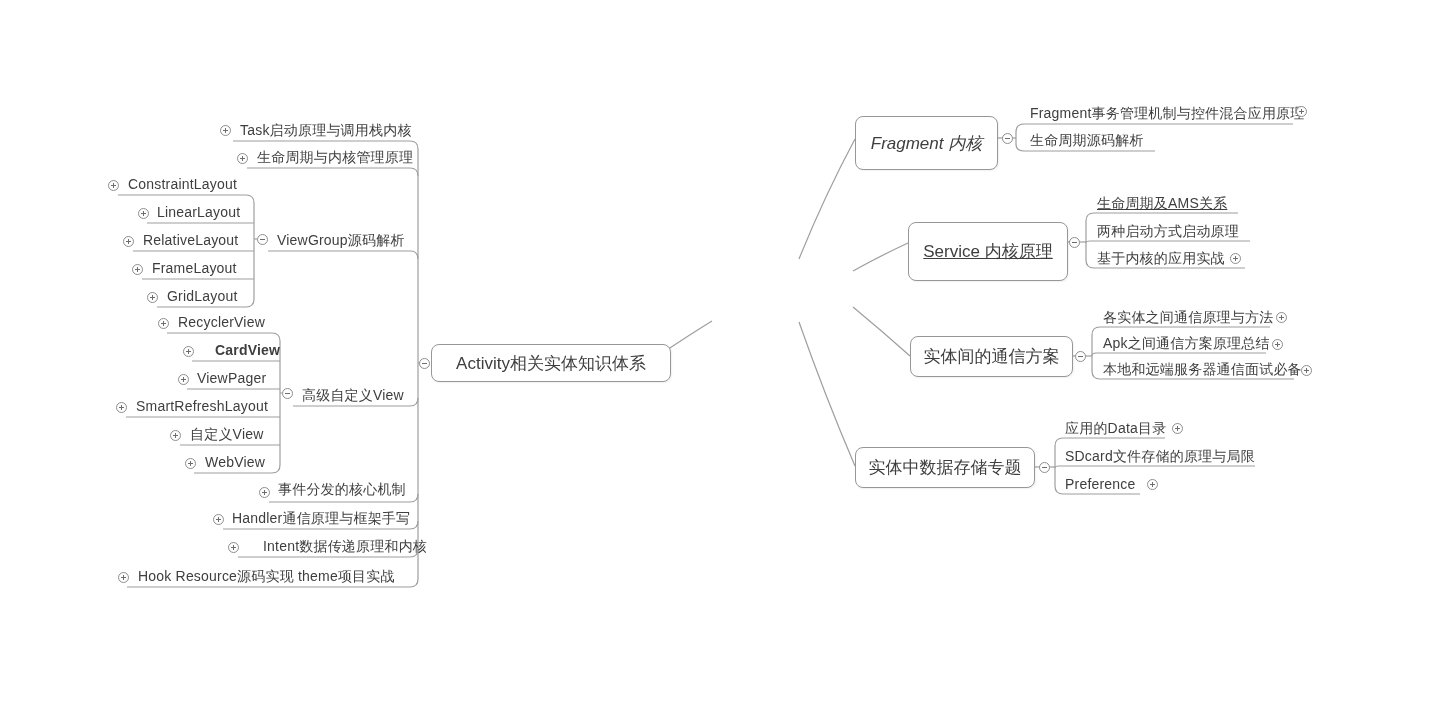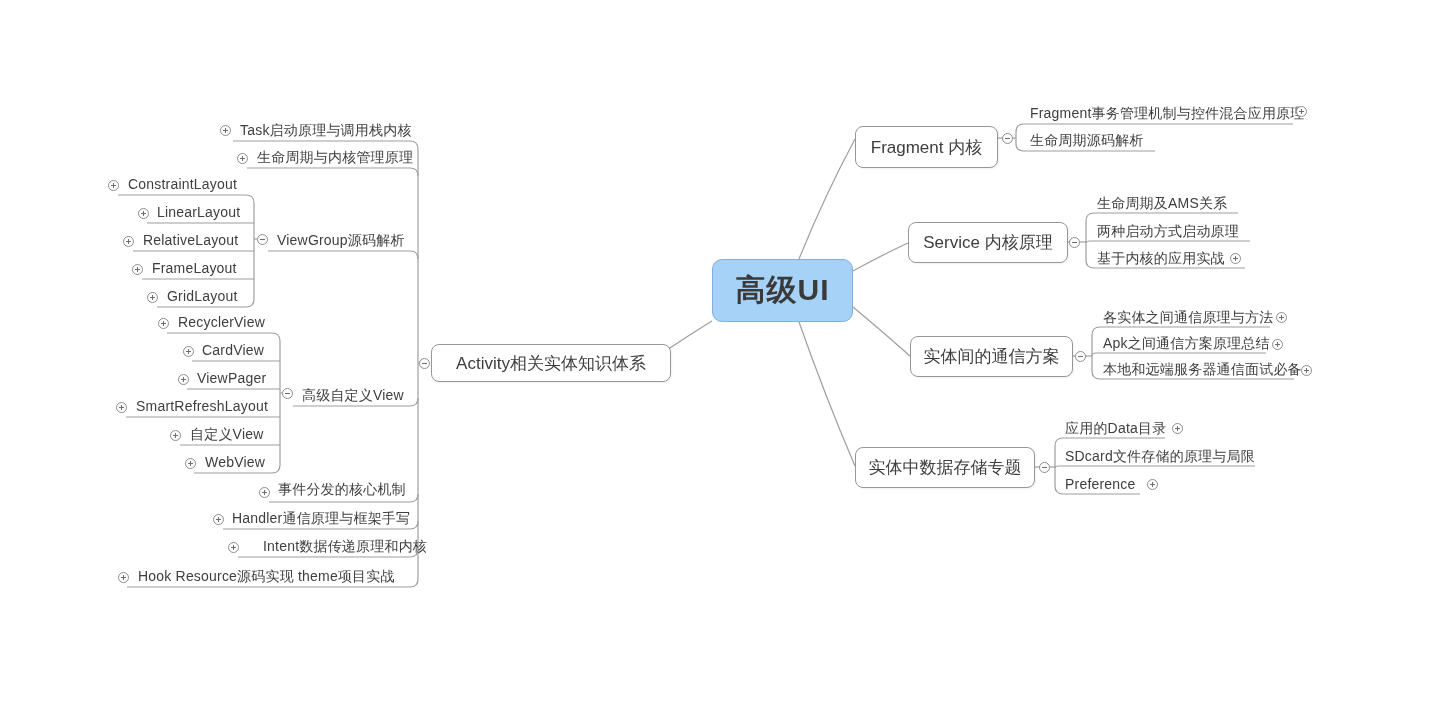--- a/index.html
+++ b/index.html
@@ -95,21 +95,20 @@
       <path d="M1245,268 L1094,268 Q1086,268 1086,260 L1086,242"></path>
       <path d="M1073,356 L1092,356"></path>
       <path d="M1270,327 L1100,327 Q1092,327 1092,335 L1092,356"></path>
       <path d="M1266,353 L1096,353 Q1092,353 1092,356"></path>
       <path d="M1294,379 L1100,379 Q1092,379 1092,371 L1092,356"></path>
       <path d="M1035,467 L1055,467"></path>
       <path d="M1165,438 L1063,438 Q1055,438 1055,446 L1055,467"></path>
       <path d="M1255,466 L1059,466 Q1055,466 1055,468"></path>
       <path d="M1140,494 L1063,494 Q1055,494 1055,486 L1055,467"></path>
     </svg>
-  <div id="root-topic" style="left: 712px; top: 259px; width: 141px; height: 63px; background: rgb(166, 210, 248); border-color: rgb(127, 176, 219); color: rgb(58, 58, 58);">高级UI</div>
   <div id="nodes">
       <div class="topic-box" style="left: 431px; top: 344px; width: 240px; height: 38px;">Activity相关实体知识体系</div>
       <span class="expicon minus" style="left: 418.5px; top: 357.5px;">
         <span class="h"></span>
       </span>
       <div class="leaf-label" style="left: 240px; top: 122px;">Task启动原理与调用栈内核</div>
       <span class="expicon plus" style="left: 219.5px; top: 124.5px;">
         <span class="h"></span>
         <span class="v"></span>
       </span>
@@ -149,21 +148,21 @@
       </span>
       <div class="leaf-label" style="left: 302px; top: 387px;">高级自定义View</div>
       <span class="expicon minus" style="left: 281.5px; top: 387.5px;">
         <span class="h"></span>
       </span>
       <div class="leaf-label" style="left: 178px; top: 314px;">RecyclerView</div>
       <span class="expicon plus" style="left: 157.5px; top: 317.5px;">
         <span class="h"></span>
         <span class="v"></span>
       </span>
-      <div class="leaf-label" style="left: 202px; top: 342px;">CardView</div>
+      <div class="leaf-label" style="left: 215px; top: 342px; font-weight: bold;">CardView</div>
       <span class="expicon plus" style="left: 182.5px; top: 345.5px;">
         <span class="h"></span>
         <span class="v"></span>
       </span>
       <div class="leaf-label" style="left: 197px; top: 370px;">ViewPager</div>
       <span class="expicon plus" style="left: 177.5px; top: 373.5px;">
         <span class="h"></span>
         <span class="v"></span>
       </span>
       <div class="leaf-label" style="left: 136px; top: 398px;">SmartRefreshLayout</div>
@@ -194,35 +193,35 @@
       <div class="leaf-label" style="left: 247px; top: 538px; margin-left: 16px;">Intent数据传递原理和内核</div>
       <span class="expicon plus" style="left: 227.5px; top: 541.5px;">
         <span class="h"></span>
         <span class="v"></span>
       </span>
       <div class="leaf-label" style="left: 138px; top: 568px;">Hook Resource源码实现 theme项目实战</div>
       <span class="expicon plus" style="left: 117.5px; top: 571.5px;">
         <span class="h"></span>
         <span class="v"></span>
       </span>
-      <div class="topic-box" style="left: 855px; top: 126px; width: 143px; height: 42px;">Fragment 内核</div>
+      <div class="topic-box" style="left: 855px; top: 116px; width: 143px; height: 54px; font-style: italic;">Fragment 内核</div>
       <span class="expicon minus" style="left: 1001.5px; top: 132.5px;">
         <span class="h"></span>
       </span>
       <div class="leaf-label" style="left: 1030px; top: 105px;">Fragment事务管理机制与控件混合应用原理</div>
       <span class="expicon plus" style="left: 1295.5px; top: 105.5px;">
         <span class="h"></span>
         <span class="v"></span>
       </span>
       <div class="leaf-label" style="left: 1030px; top: 132px;">生命周期源码解析</div>
-      <div class="topic-box" style="left: 908px; top: 222px; width: 160px; height: 41px;">Service 内核原理</div>
+      <div class="topic-box" style="left: 908px; top: 222px; width: 160px; height: 59px; text-decoration: underline;">Service 内核原理</div>
       <span class="expicon minus" style="left: 1068.5px; top: 236.5px;">
         <span class="h"></span>
       </span>
-      <div class="leaf-label" style="left: 1097px; top: 195px;">生命周期及AMS关系</div>
+      <div class="leaf-label" style="left: 1097px; top: 195px; text-decoration: underline;">生命周期及AMS关系</div>
       <div class="leaf-label" style="left: 1097px; top: 223px;">两种启动方式启动原理</div>
       <div class="leaf-label" style="left: 1097px; top: 250px;">基于内核的应用实战</div>
       <span class="expicon plus" style="left: 1229.5px; top: 252.5px;">
         <span class="h"></span>
         <span class="v"></span>
       </span>
       <div class="topic-box" style="left: 910px; top: 336px; width: 163px; height: 41px;">实体间的通信方案</div>
       <span class="expicon minus" style="left: 1074.5px; top: 350.5px;">
         <span class="h"></span>
       </span>

